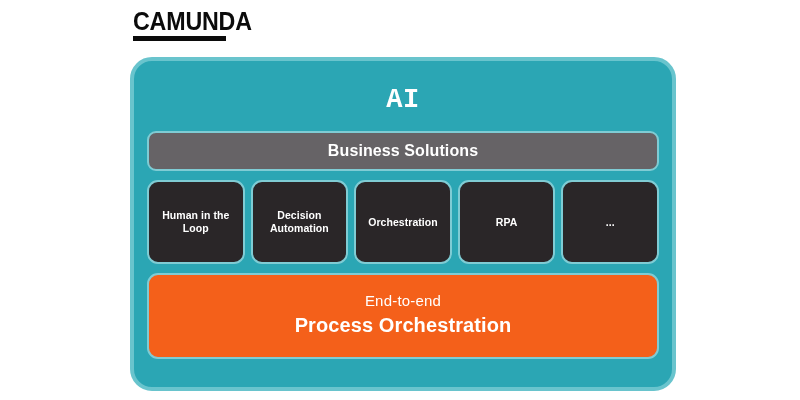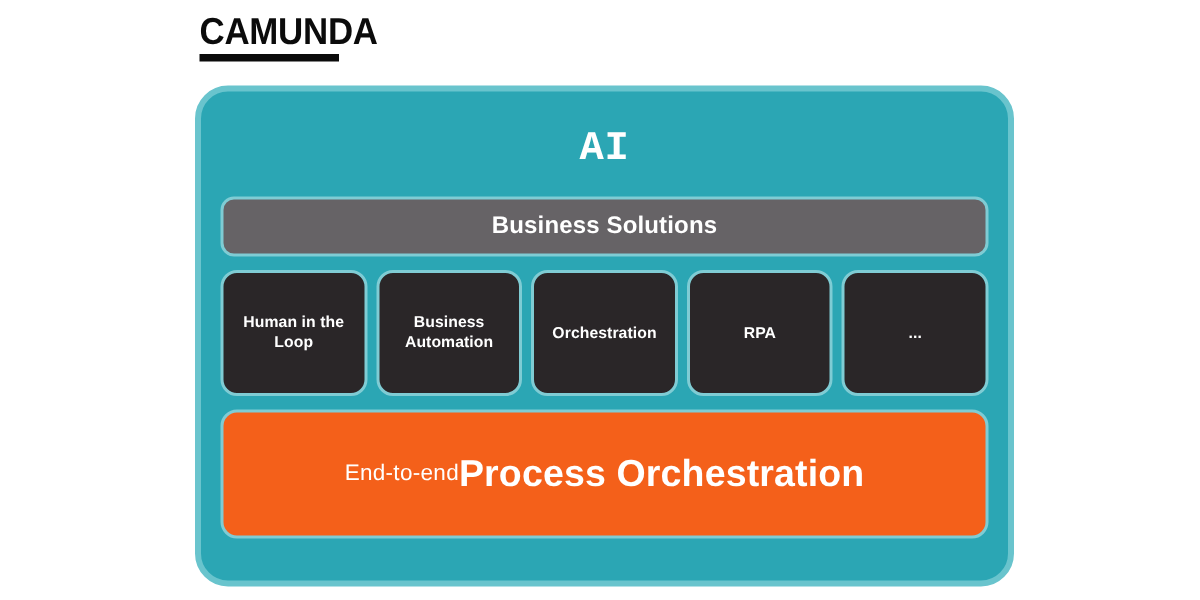--- a/index.html
+++ b/index.html
@@ -122,34 +122,34 @@
   
   #orchestration {
     flex: 0 0 auto;
     margin-top: 9px;
     height: 86px;
     background: #f4601a;
     border: 2px solid #7fccd4;
     border-radius: 11px;
     box-sizing: border-box;
     display: flex;
-    flex-direction: row;
+    flex-direction: column;
     align-items: center;
     justify-content: center;
   }
   #orchestration-eyebrow {
     color: #ffffff;
     font-size: 15px;
     font-weight: 400;
     letter-spacing: 0.2px;
     margin-bottom: 2px;
   }
   #orchestration-title {
     color: #ffffff;
-    font-size: 25px;
+    font-size: 20px;
     font-weight: 700;
     letter-spacing: 0.1px;
     line-height: 29px;
   }
 </style>
 </head>
 <body>
 
 <div id="logo">
   <div id="logo-wordmark">CAMUNDA</div>
@@ -162,21 +162,21 @@
 
   <div id="business-solutions">
     <span id="business-solutions-label">Business Solutions</span>
   </div>
 
   <div id="capabilities">
     <div class="capability">
       <span class="capability-label">Human in the Loop</span>
     </div>
     <div class="capability">
-      <span class="capability-label">Business Automation</span>
+      <span class="capability-label">Decision Automation</span>
     </div>
     <div class="capability">
       <span class="capability-label">Orchestration</span>
     </div>
     <div class="capability">
       <span class="capability-label">RPA</span>
     </div>
     <div class="capability">
       <span class="capability-label">...</span>
     </div>

